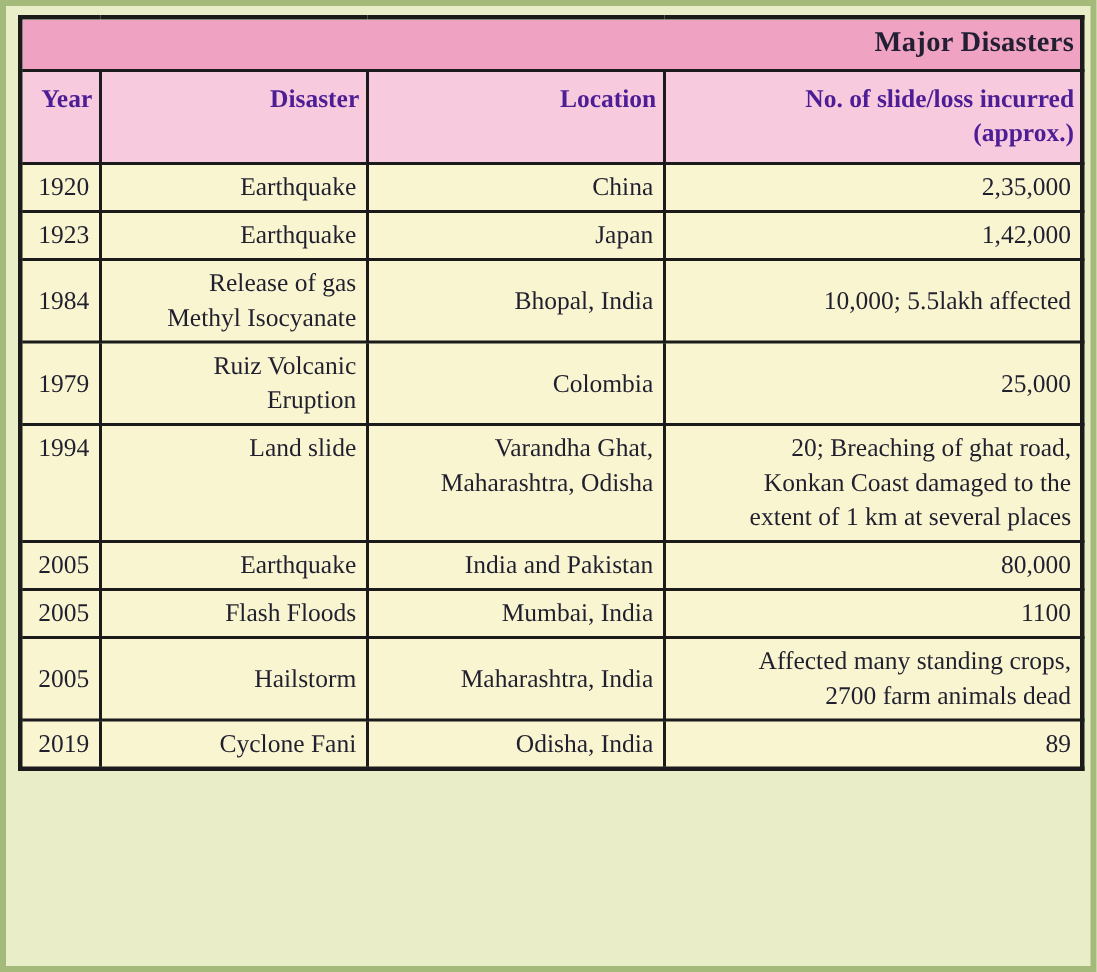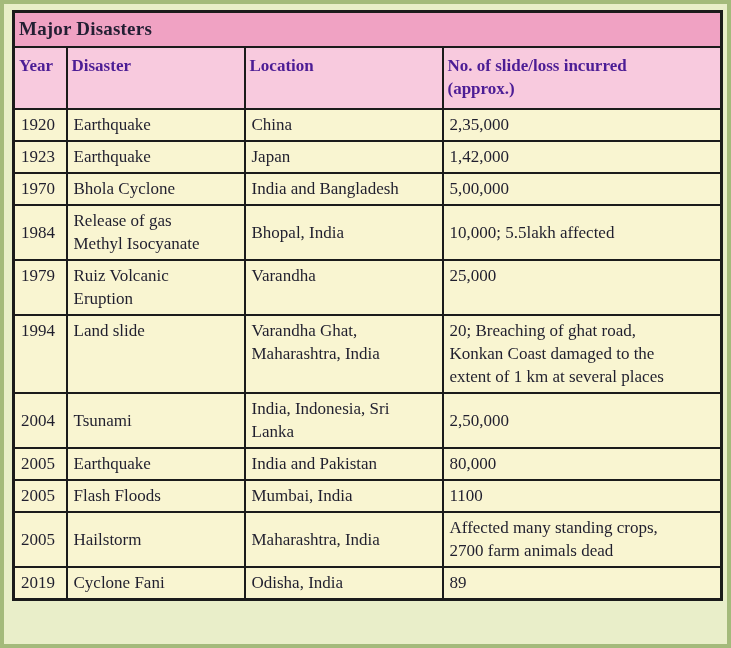--- a/index.html
+++ b/index.html
@@ -25,21 +25,21 @@
     border: 3px solid var(--border-color, #1b1b1b);
     background: var(--row-bg, #f9f5d1);
   }
   col.c-year     { width: 53px; }
   col.c-disaster { width: 178px; }
   col.c-location { width: 198px; }
   col.c-loss     { width: 279px; }
 
   th, td {
     border: 2px solid var(--border-color, #1b1b1b);
-    text-align: left;
+    text-align: right;
     white-space: pre-line;
     overflow: hidden;
   }
   th.table-title {
     background: var(--title-bg, #f0a2c3);
     color: #231f33;
     font-size: 19px;
     font-weight: bold;
     padding: 5px 4px 6px;
     letter-spacing: 0.2px;
@@ -97,54 +97,41 @@
           <td>China</td>
           <td>2,35,000</td>
         </tr>
         <tr>
           <td>1923</td>
           <td>Earthquake</td>
           <td>Japan</td>
           <td>1,42,000</td>
         </tr>
         <tr>
-          <td>1970</td>
-          <td>Bhola Cyclone</td>
-          <td>India and Bangladesh</td>
-          <td>5,00,000</td>
-        </tr>
-        <tr>
           <td>1984</td>
           <td>Release of gas
 Methyl Isocyanate</td>
           <td>Bhopal, India</td>
           <td>10,000; 5.5lakh affected</td>
         </tr>
         <tr>
           <td>1979</td>
           <td>Ruiz Volcanic
 Eruption</td>
-          <td>Varandha</td>
+          <td>Colombia</td>
           <td>25,000</td>
         </tr>
         <tr>
           <td>1994</td>
           <td>Land slide</td>
           <td>Varandha Ghat,
-Maharashtra, India</td>
+Maharashtra, Odisha</td>
           <td>20; Breaching of ghat road,
 Konkan Coast damaged to the
 extent of 1 km at several places</td>
-        </tr>
-        <tr>
-          <td>2004</td>
-          <td>Tsunami</td>
-          <td>India, Indonesia, Sri
-Lanka</td>
-          <td>2,50,000</td>
         </tr>
         <tr>
           <td>2005</td>
           <td>Earthquake</td>
           <td>India and Pakistan</td>
           <td>80,000</td>
         </tr>
         <tr>
           <td>2005</td>
           <td>Flash Floods</td>

